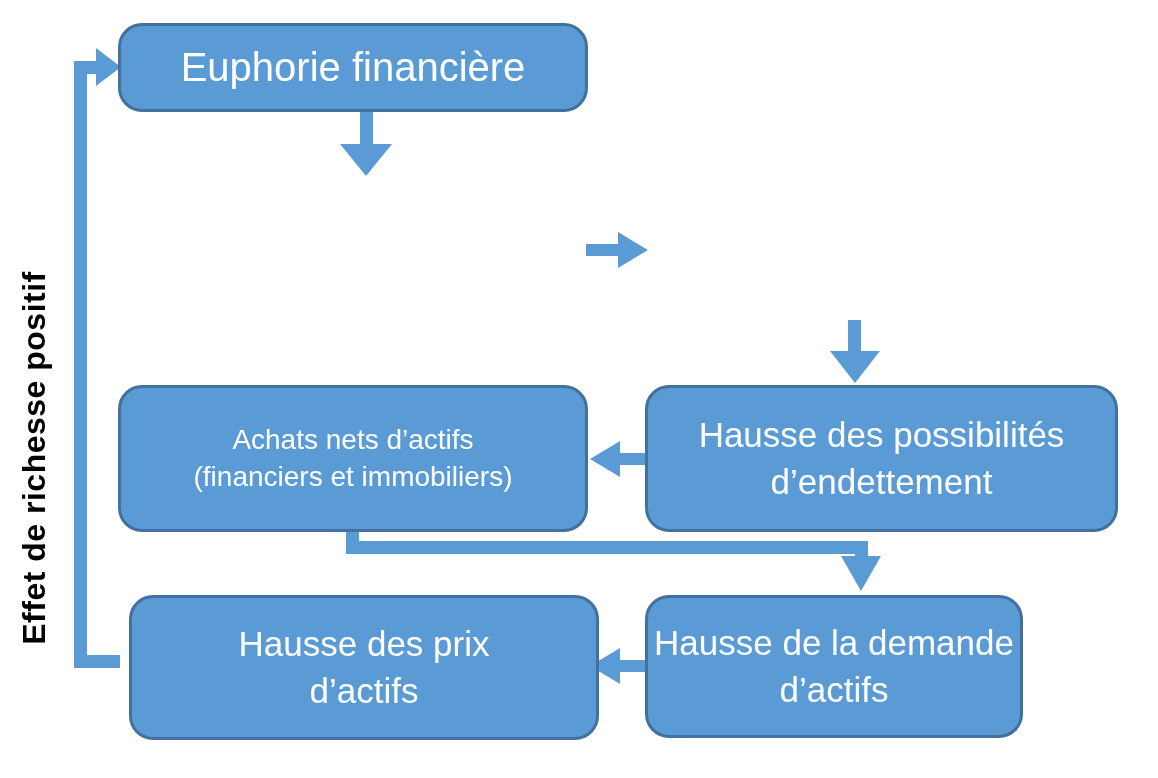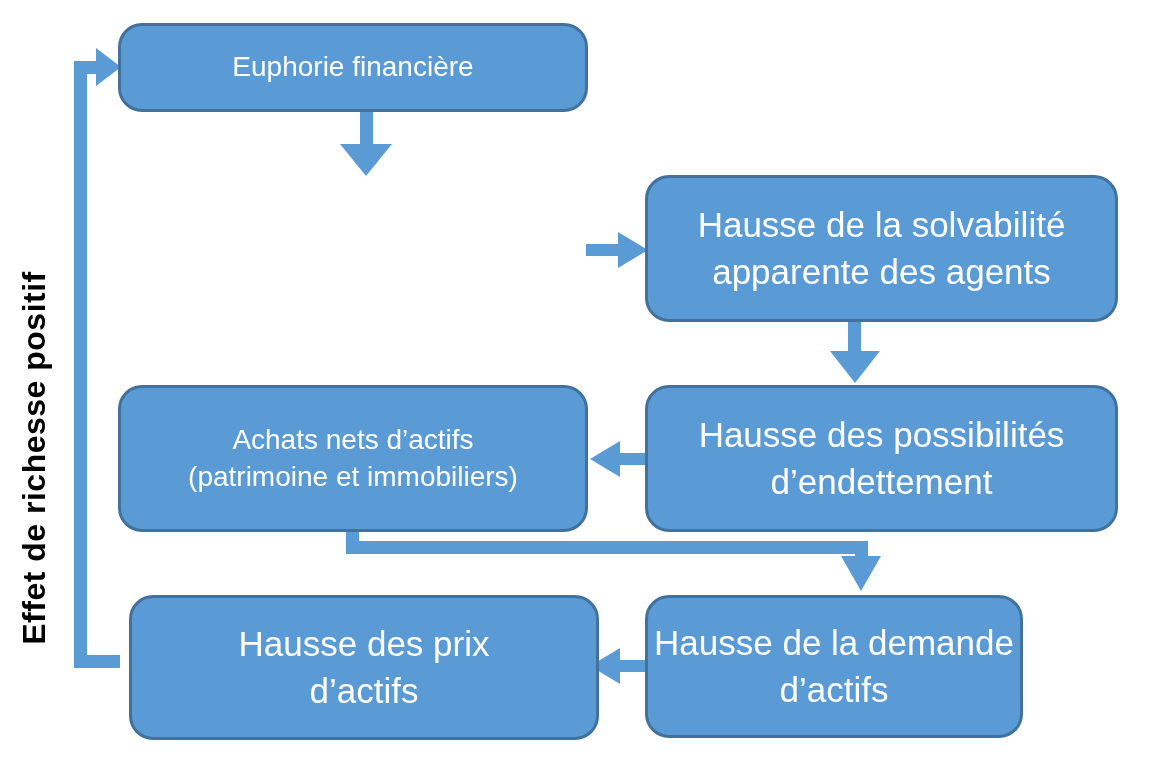--- a/index.html
+++ b/index.html
@@ -34,21 +34,21 @@
     display: flex;
     align-items: center;
     justify-content: center;
     text-align: center;
     color: var(--c-box_text);
     font-size: 35px;
     line-height: 1.32;
     white-space: pre-line;
   }
   .node .label { white-space: pre-line; }
-  .node-euphorie { font-size: 28px; }
+  .node-euphorie { font-size: 40px; }
   .node-achats { font-size: 28px; }
   .side-label {
     position: absolute;
     left: 34px;
     top: 458px;
     transform: translate(-50%, -50%) rotate(-90deg);
     white-space: nowrap;
     color: var(--c-side_label_text);
     font-size: 32px;
     font-weight: bold;
@@ -75,28 +75,24 @@
     <polygon class="connector" points="647,660 620,660 620,648 590,666 620,684 620,672 647,672"></polygon>
 
     <path class="connector" d="M120,668 L74,668 L74,61 L96,61 L96,48 L121,67 L96,86 L96,74 L87,74 L87,655 L120,655 Z"></path>
   </svg>
 
   <div class="node node-euphorie" style="left:118px; top:23px; width:470px; height:89px;">
     <span class="label">Euphorie financière</span>
   </div>
 
 
-  <div class="node" style="left:645px; top:175px; width:473px; height:147px;">
-    <span class="label">Hausse de la solvabilité
-apparente des agents</span>
-  </div>
 
   <div class="node node-achats" style="left:118px; top:385px; width:470px; height:147px;">
     <span class="label">Achats nets d’actifs
-(patrimoine et immobiliers)</span>
+(financiers et immobiliers)</span>
   </div>
 
   <div class="node" style="left:645px; top:385px; width:473px; height:147px;">
     <span class="label">Hausse des possibilités
 d’endettement</span>
   </div>
 
   <div class="node" style="left:129px; top:595px; width:470px; height:145px;">
     <span class="label">Hausse des prix
 d’actifs</span>

